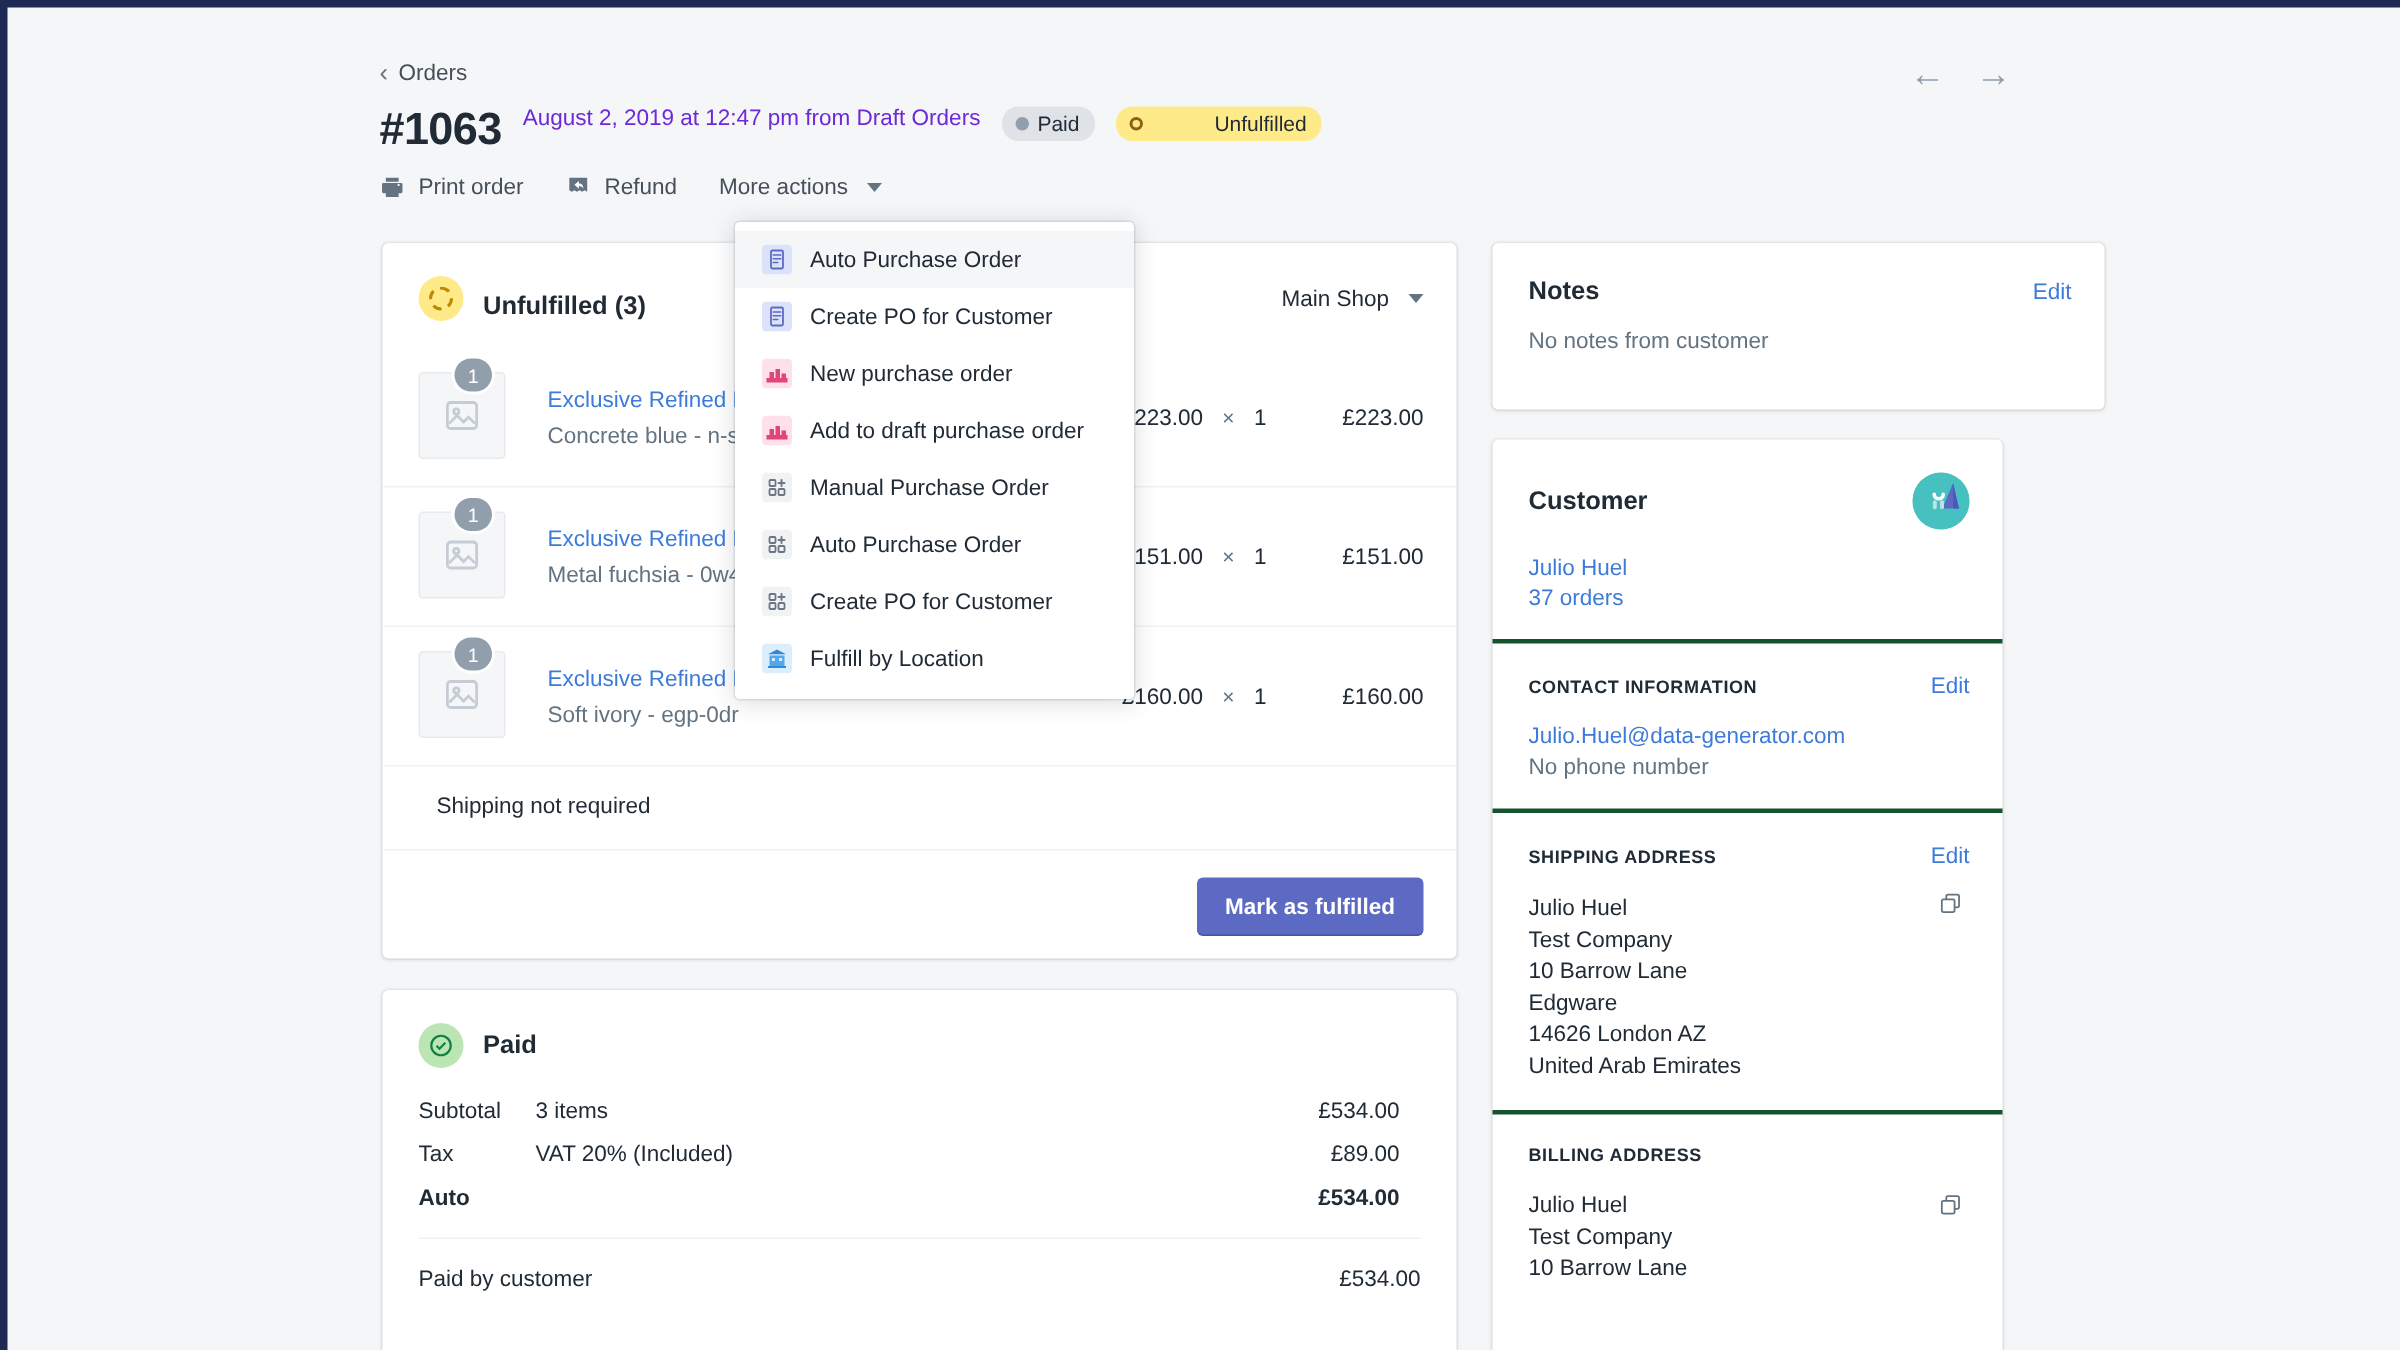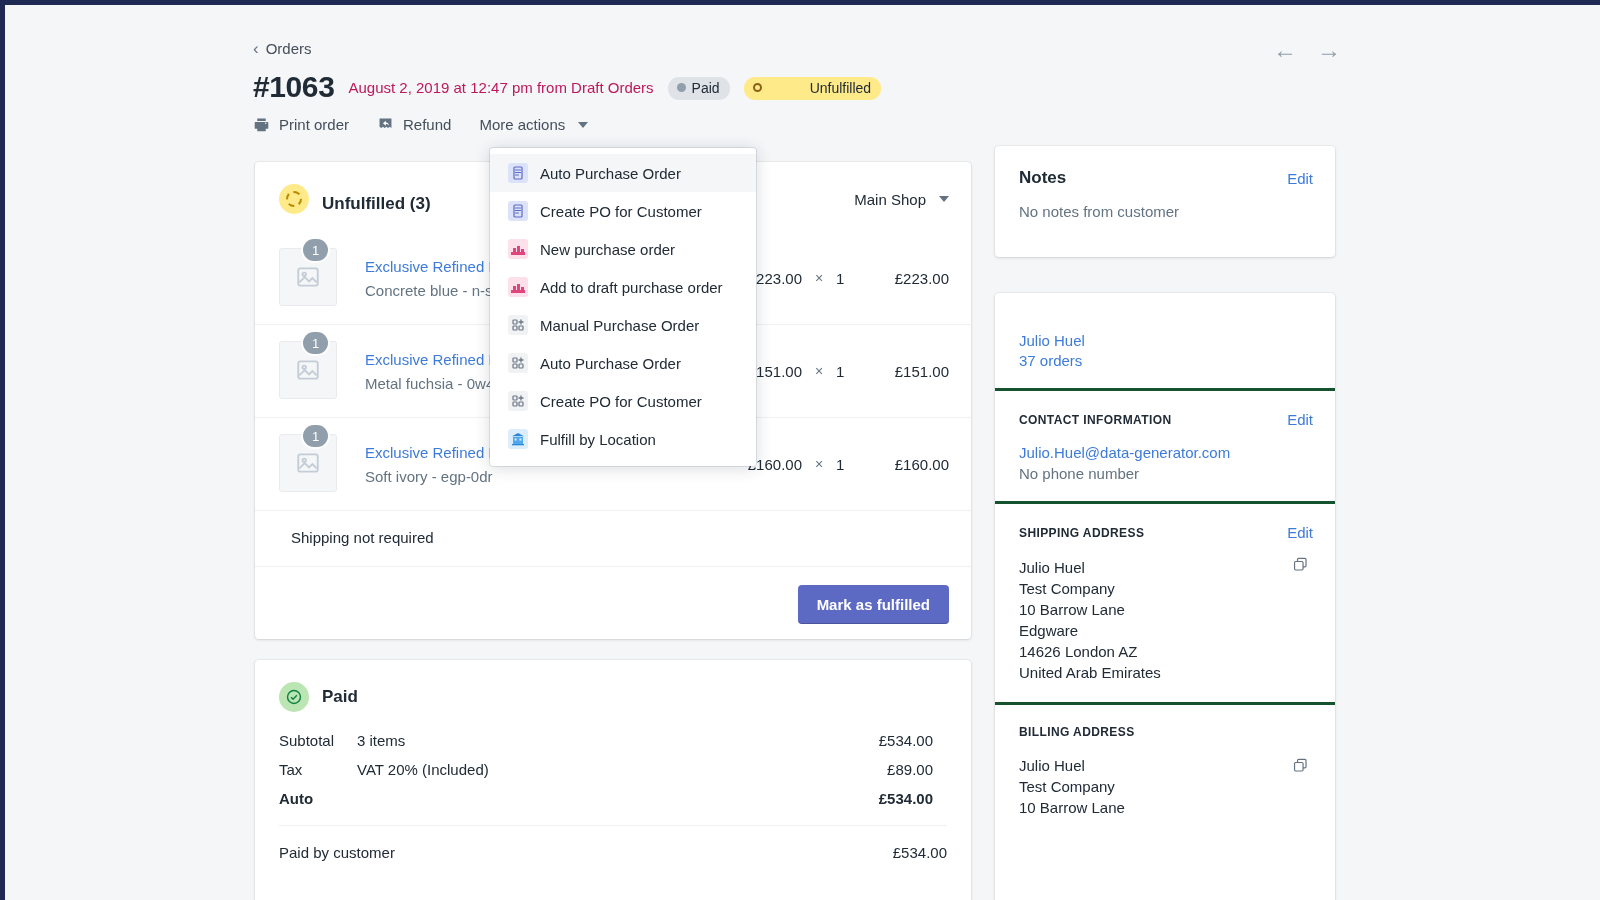--- a/index.html
+++ b/index.html
@@ -35,24 +35,24 @@
     position: absolute; right: 258px; top: 28px;
     display: flex; gap: 18px; align-items: center;
   }
   .nav-arrows span {
     color: #919eab; font-size: 24px; line-height: 1;
     display: block; width: 26px; text-align: center;
   }
 
   .title-row {
     position: absolute; left: 243px; top: 60px;
-    display: flex; align-items: center; gap: 14px;
+    display: flex; align-items: flex-start; gap: 14px;
   }
   .order-no { font-size: 30px; font-weight: bold; color: #212b36; letter-spacing: -0.4px; }
-  .order-meta { font-size: 15px; color: #be185d; }
+  .order-meta { font-size: 15px; color: #6d28d9; }
   .badge {
     display: inline-flex; align-items: center; gap: 6px;
     border-radius: 11px; padding: 2px 10px 3px 9px;
     font-size: 14px; line-height: 18px; position: relative; top: 1px;
   }
   .badge.paid { background: #dfe3e8; color: #212b36; }
   .badge.paid .dot { width: 9px; height: 9px; border-radius: 50%; background: #919eab; display: inline-block; }
   .badge.unfulfilled { background: #ffea8a; color: #212b36; gap: 48px; }
   .badge.unfulfilled .ring {
     width: 9px; height: 9px; border-radius: 50%;
@@ -74,21 +74,21 @@
 
   
   .card {
     position: absolute;
     background: #fff;
     border-radius: 4px;
     box-shadow: 0 0 0 1px rgba(63,63,68,0.05), 0 1px 3px 0 rgba(63,63,68,0.15);
   }
   #card-fulfillment { left: 245px; top: 152px; width: 716px; height: 477px; }
   #card-paid        { left: 245px; top: 650px; width: 716px; height: 260px; }
-  #card-notes       { left: 985px; top: 136px; width: 340px; height: 111px; }
+  #card-notes       { left: 985px; top: 152px; width: 408px; height: 111px; }
   #card-customer    { left: 985px; top: 283px; width: 340px; height: 640px; }
 
   .card-pad { padding: 22px 22px 0 24px; }
 
   .fulfill-head {
     display: flex; align-items: center; justify-content: space-between;
     padding: 22px 22px 0 24px;
   }
   .fulfill-left { display: flex; align-items: flex-end; gap: 13px; }
   .ring-badge {
@@ -370,20 +370,33 @@
         <span class="sec-title">Notes</span>
         <span class="edit-link">Edit</span>
       </div>
       <div class="muted" style="margin-top:15px">No notes from customer</div>
     </div>
   </div>
 
   <div class="card" id="card-customer">
 
     <div class="cust-sec first">
+      <div class="sec-head">
+        <span class="sec-title">Customer</span>
+        <span class="avatar">
+          <svg width="38" height="38" viewBox="0 0 38 38">
+            <circle cx="19" cy="19" r="19" fill="#47c1bf"></circle>
+            <path d="M27 7 L31 24 L20 24 Z" fill="#5c6ac4"></path>
+            <path d="M27 7 L31 24 L27 24 Z" fill="#4959bd"></path>
+            <path d="M14.5 14.5 a3 3 0 0 0 6 0" fill="none" stroke="#ffffff" stroke-width="2.4" stroke-linecap="round"></path>
+            <rect x="13.6" y="18.5" width="2.6" height="6" rx="1.3" fill="#b7e6e5"></rect>
+            <rect x="18.4" y="18.5" width="2.6" height="6" rx="1.3" fill="#b7e6e5"></rect>
+          </svg>
+        </span>
+      </div>
       <div class="link" style="margin-top:17px">Julio Huel</div>
       <div class="link" style="margin-top:3px">37 orders</div>
     </div>
 
     <div class="cust-sec">
       <div class="sec-head">
         <span class="sec-title-sm">CONTACT INFORMATION</span>
         <span class="edit-link">Edit</span>
       </div>
       <div class="link" style="margin-top:16px">Julio.Huel@data-generator.com</div>

